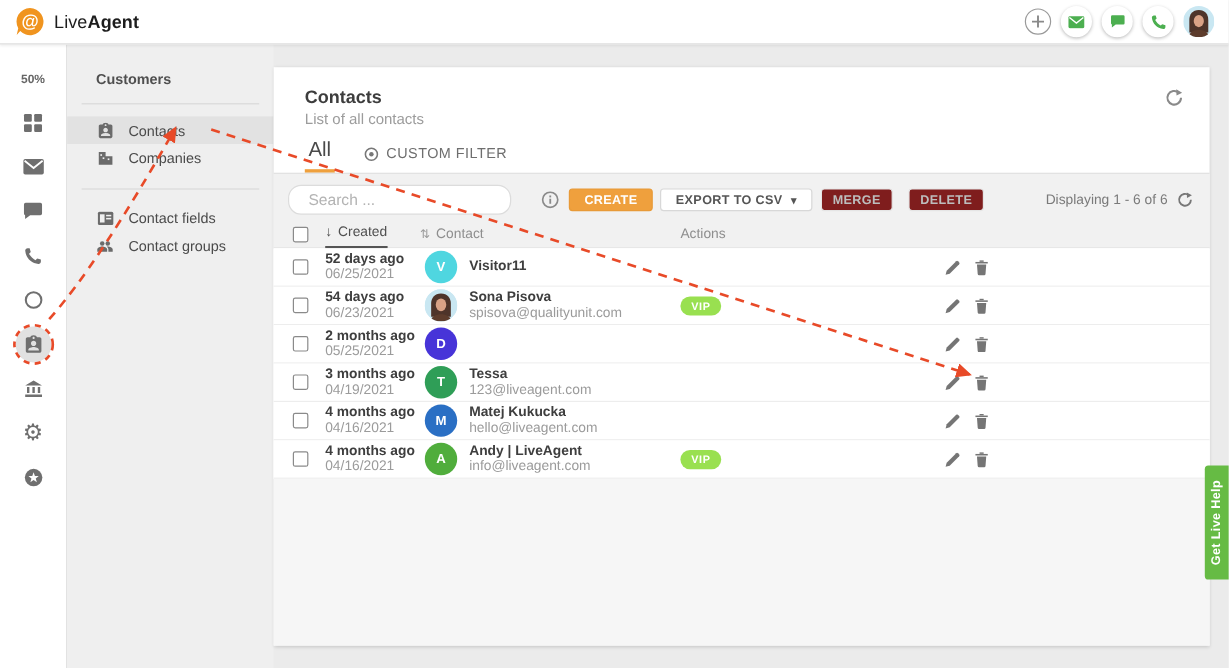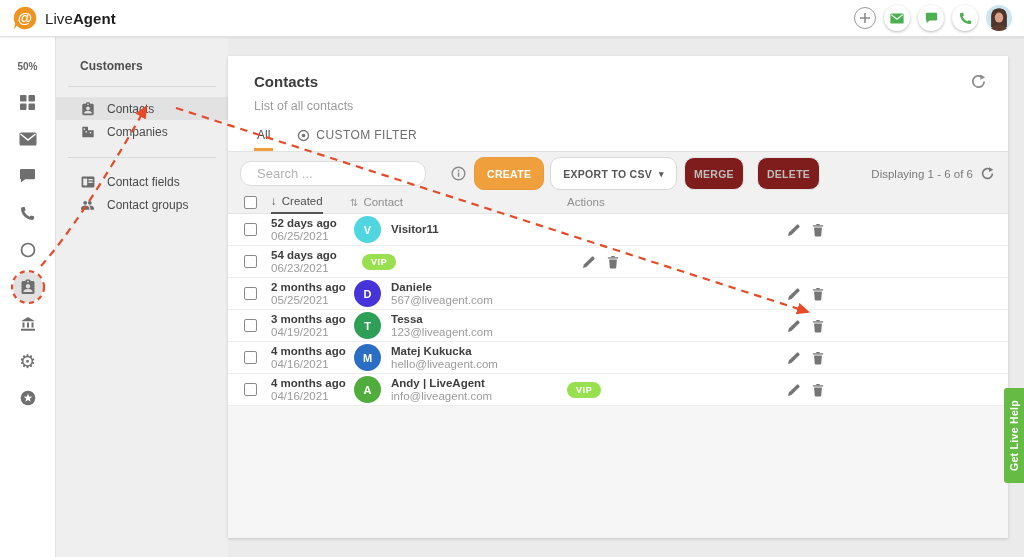--- a/index.html
+++ b/index.html
@@ -39,35 +39,35 @@
   .nav-item{display:flex;align-items:center;height:23px;padding-left:24px;
     font-size:12px;color:#4a4a4a;gap:12px;cursor:default;}
   .nav-item.active{background:#e2e2e2;}
   .nav-ic{display:flex;width:15px;justify-content:center;color:#6b6b6b;}
   
   .main{flex:1;box-sizing:border-box;padding:19px 16px 0 0;position:relative;}
   .card{background:#fff;height:482px;box-shadow:0 1px 3px rgba(0,0,0,.16);
     display:flex;flex-direction:column;position:relative;}
   .card-head{padding:17px 24px 0 26px;position:relative;}
   .card-title{font-size:15px;font-weight:bold;color:#3d3d3d;}
-  .card-sub{margin-top:9px;font-size:12.5px;color:#9c9c9c;}
+  .card-sub{margin-top:2px;font-size:12.5px;color:#9c9c9c;}
   .refresh-top{position:absolute;right:22px;top:18px;color:#8a8a8a;}
   .tabs{display:flex;align-items:flex-end;padding:0 26px;margin-top:14px;height:24px;}
-  .tab-all{font-size:12px;color:#4a4a4a;padding:0 3px 6px;border-bottom:3px solid #efa03d;}
+  .tab-all{font-size:17px;color:#4a4a4a;padding:0 3px 6px;border-bottom:3px solid #efa03d;}
   .tab-custom{display:flex;align-items:center;gap:6px;margin-left:24px;padding-bottom:9px;
     font-size:12px;letter-spacing:.4px;color:#6e6e6e;}
   
   .band{background:#f1f1f1;border-top:1px solid #e2e2e2;border-bottom:1px solid #e4e4e4;
     padding:7px 12px 0 12px;}
   .toolbar{display:flex;align-items:center;height:29px;}
   .search{width:152px;height:23px;border:1px solid #dcdcdc;border-radius:11px;
     padding:0 16px;font-size:13px;color:#555;background:#fff;outline:none;box-sizing:content-box;}
   .search::placeholder{color:#b3b3b3;}
   .info-btn{margin-left:25px;display:flex;}
-  .btn{height:33px;border-radius:10px;font-size:10.5px;font-weight:bold;letter-spacing:.3px;
+  .btn{height:19px;border-radius:3px;font-size:10.5px;font-weight:bold;letter-spacing:.3px;
     display:flex;align-items:center;padding:0 12px;box-sizing:border-box;white-space:nowrap;}
   .btn-create{background:#efa03d;border:1px solid #e696336;color:#fff;margin-left:8px;border:1px solid #e89a38;}
   .btn-export{background:#fff;border:1px solid #d8d8d8;color:#555;margin-left:6px;gap:7px;}
   .caret{font-size:9px;color:#555;}
   .btn-disabled{background:#7f1d1d;border:1px solid #e5e5e5;color:#bdbdbd;}
   .btn-merge{margin-left:7px;padding:0 9px;}
   .btn-delete{margin-left:13px;padding:0 9px;}
   .spacer{flex:1;}
   .displaying{font-size:11.5px;color:#7a7a7a;margin-right:8px;}
   .refresh-small{display:flex;color:#777;margin-right:2px;}
@@ -371,20 +371,35 @@
   <div class="trow">
     <span class="col-check">
               <span class="cb"></span>
             </span>
     <span class="col-created cell-date">
       <span>
         <div class="ago">54 days ago</div>
         <div class="date">06/23/2021</div>
       </span>
     </span>
+    <span class="col-contact">
+      <span class="avatar photo" style="background-color: rgb(201, 231, 242);">
+
+        <svg class="photo-svg" width="27" height="27" viewBox="0 0 27 27">
+                  <rect width="27" height="27" fill="#c9e7f2"></rect>
+                  <path d="M13.5 3.5 c-5.4 0-8.2 3.7-8.2 8.4 V23 h16.4 V11.9 c0-4.7-2.8-8.4-8.2-8.4 Z" fill="#4e342a"></path>
+                  <ellipse cx="13.5" cy="13" rx="4.4" ry="5.3" fill="#d9a286"></ellipse>
+                  <path d="M4.5 27 c1-4.6 4.8-6.2 9-6.2 s8 1.6 9 6.2 Z" fill="#5d3c2c"></path>
+                </svg>
+      </span>
+      <span class="who">
+        <div class="name">Sona Pisova</div>
+        <div class="email">spisova@qualityunit.com</div>
+      </span>
+    </span>
     <span class="col-group">
       <span class="vip">VIP</span>
     </span>
     <span class="col-actions">
       <span class="act">
         <svg width="14" height="14" viewBox="0 0 14 14">
                   <path d="M1 13 l.9-3.4 L9.8 1.7 a1.1 1.1 0 0 1 1.5 0 l1 1 a1.1 1.1 0 0 1 0 1.5 L4.4 12.1 Z" fill="#757575"></path>
                 </svg>
       </span>
       <span class="act">
@@ -404,24 +419,20 @@
     <span class="col-created cell-date">
       <span>
         <div class="ago">2 months ago</div>
         <div class="date">05/25/2021</div>
       </span>
     </span>
     <span class="col-contact">
       <span class="avatar" style="background-color: rgb(71, 52, 216);">
         <span class="init">D</span>
 
-      </span>
-      <span class="who">
-        <div class="name">Daniele</div>
-        <div class="email">567@liveagent.com</div>
       </span>
     </span>
     <span class="col-group">
       
     </span>
     <span class="col-actions">
       <span class="act">
         <svg width="14" height="14" viewBox="0 0 14 14">
                   <path d="M1 13 l.9-3.4 L9.8 1.7 a1.1 1.1 0 0 1 1.5 0 l1 1 a1.1 1.1 0 0 1 0 1.5 L4.4 12.1 Z" fill="#757575"></path>
                 </svg>

